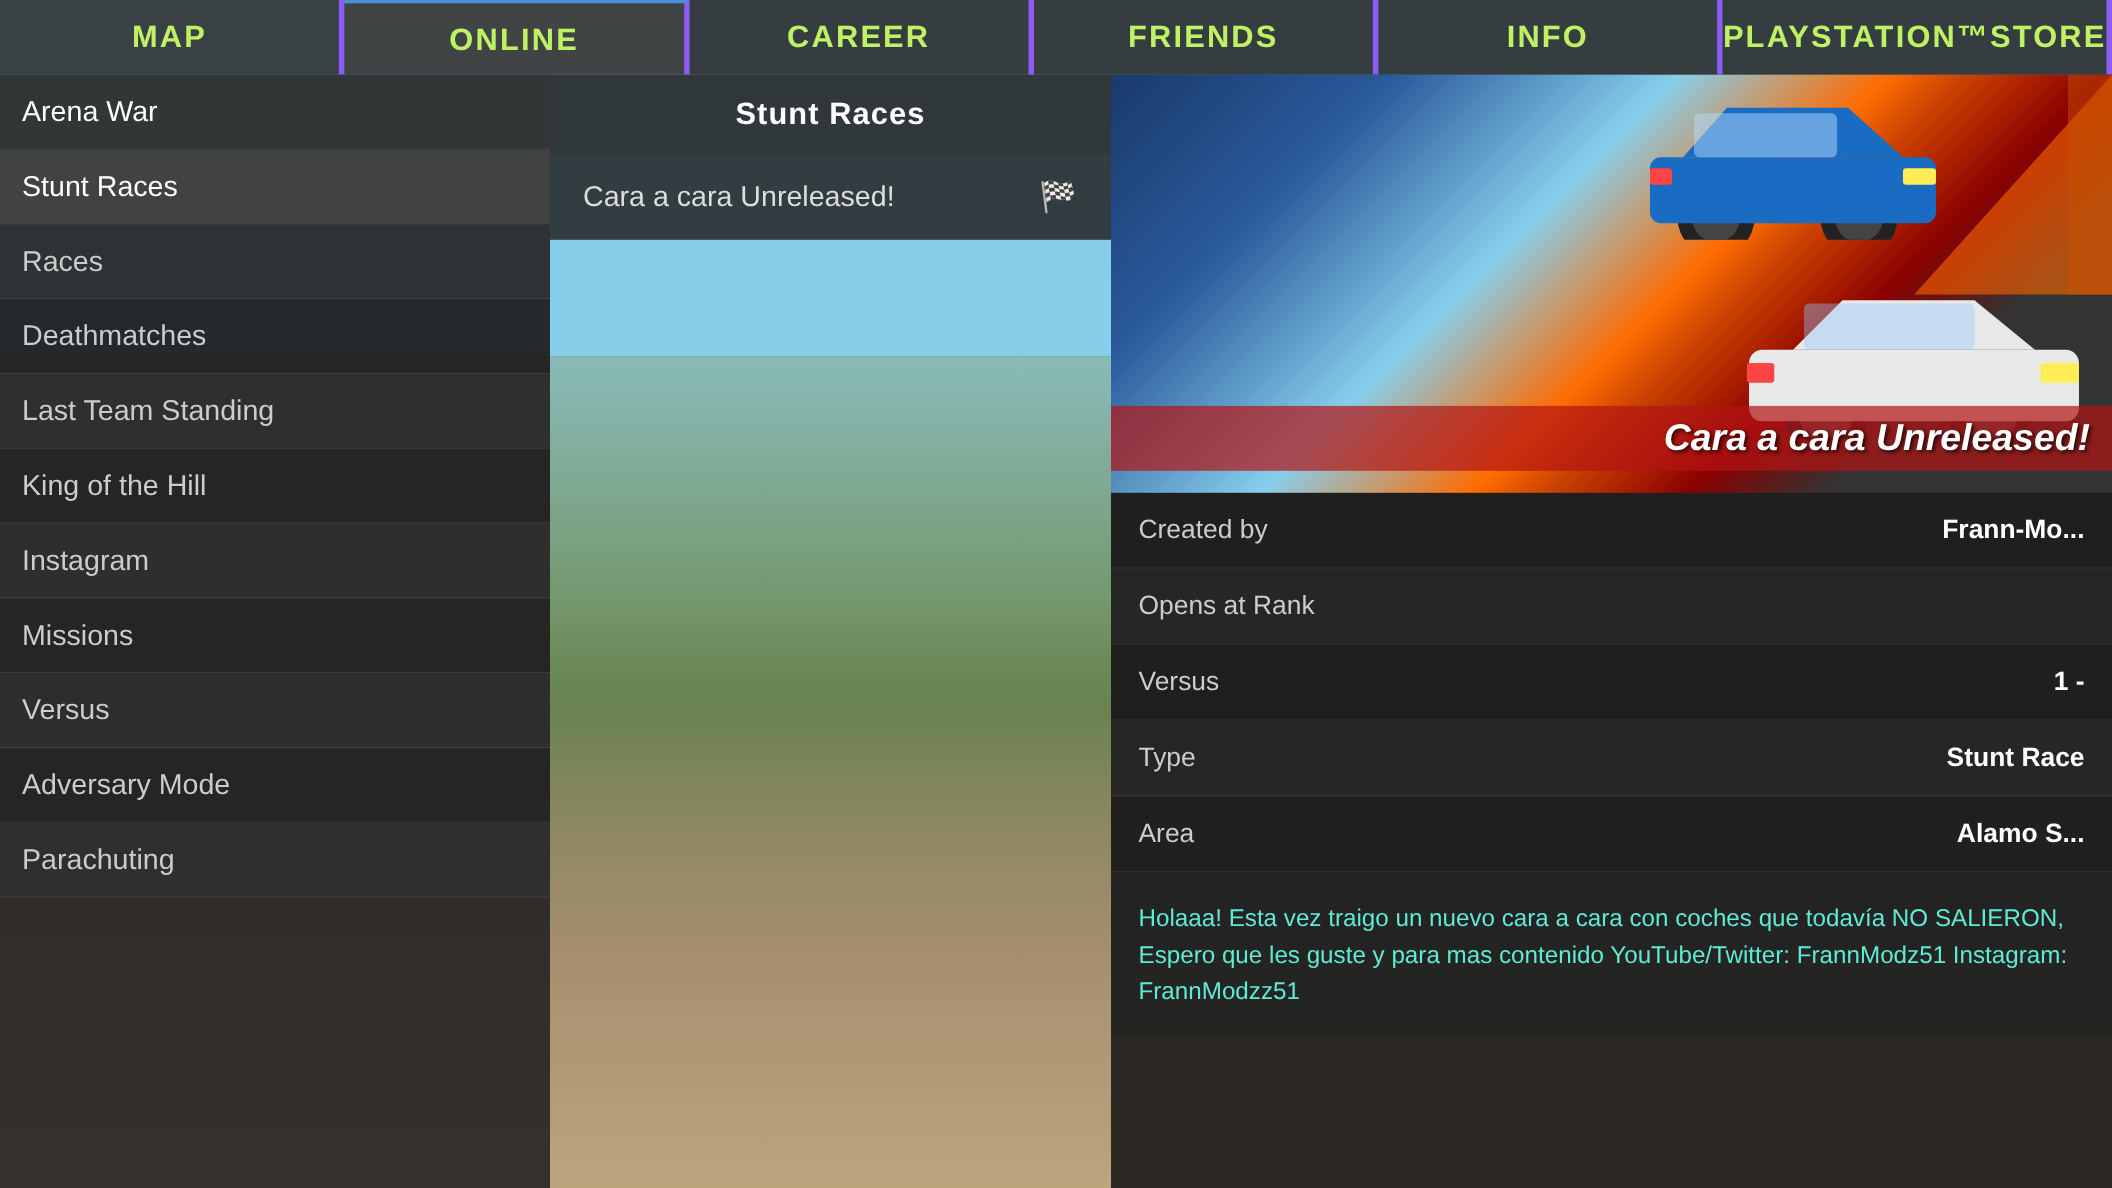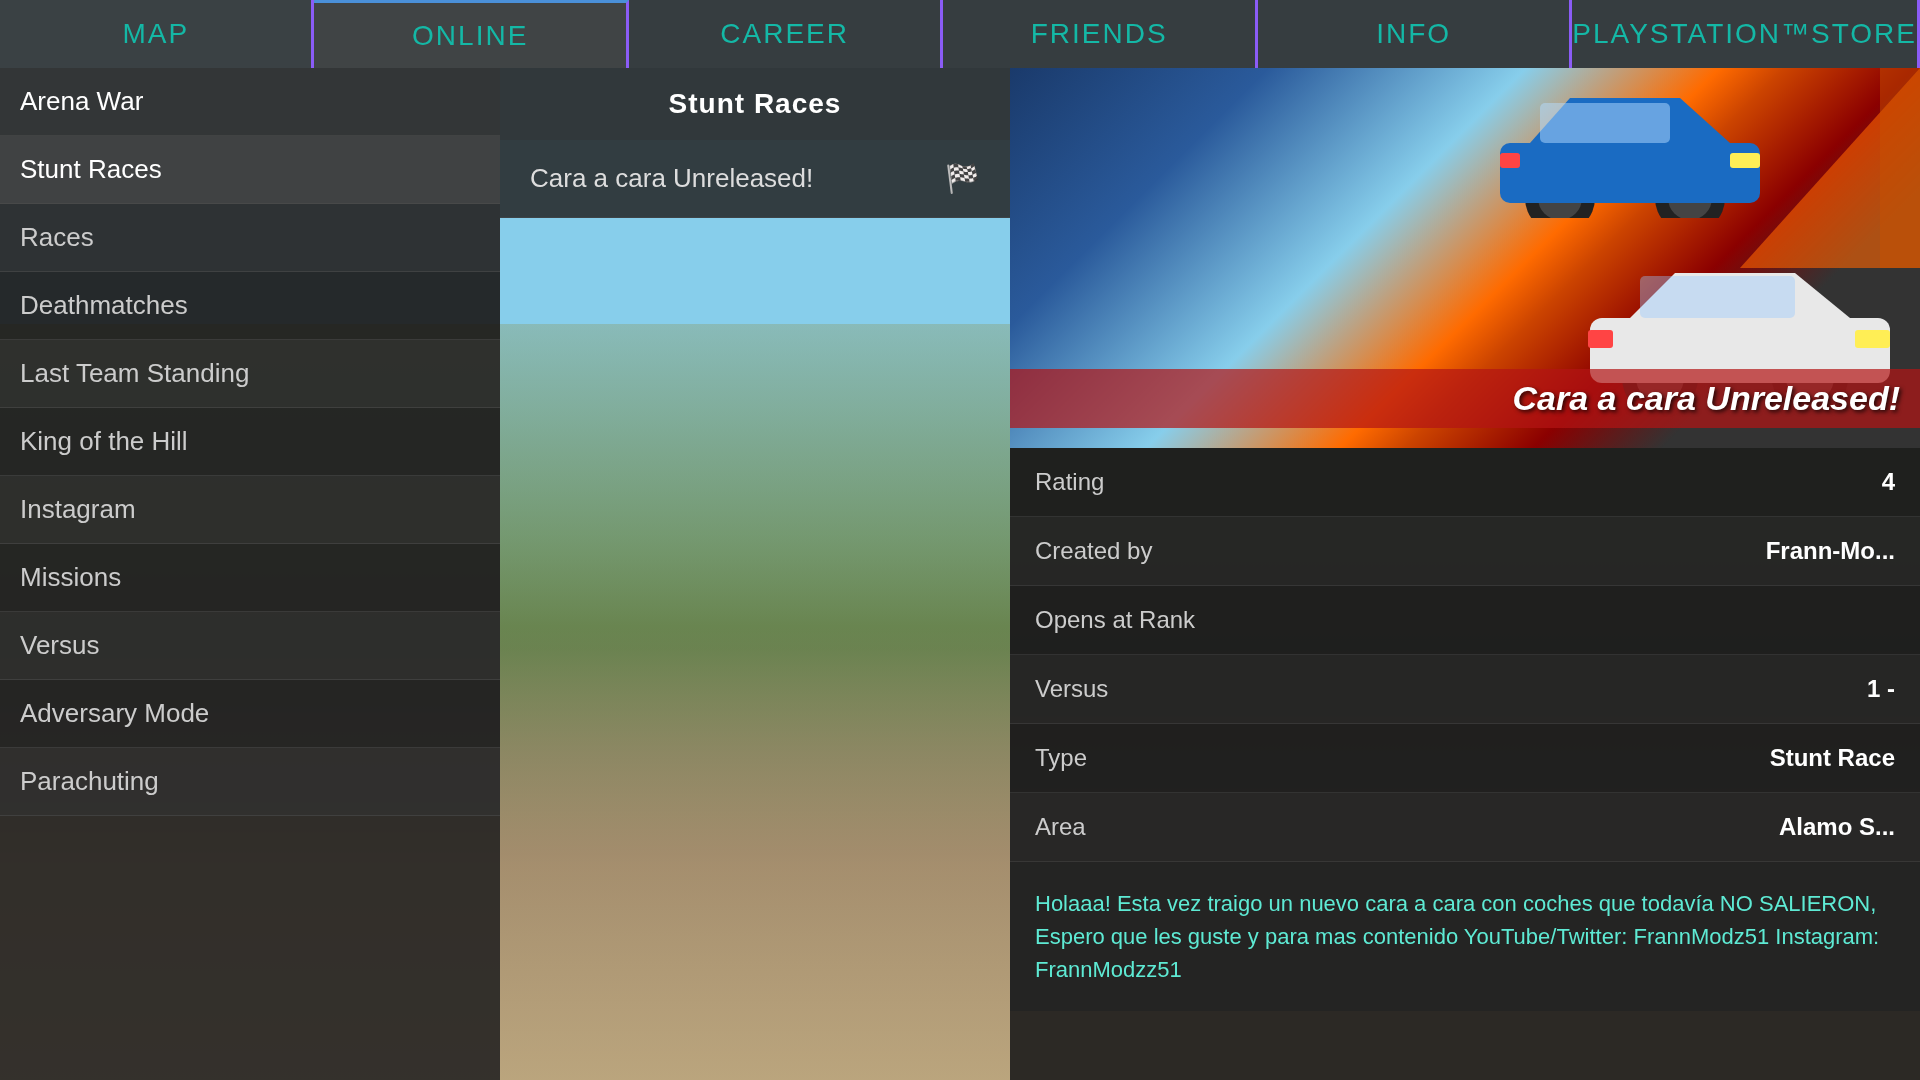--- a/index.html
+++ b/index.html
@@ -39,26 +39,26 @@
       height: 68px;
       background: transparent;
     }
 
     .nav-tab {
       flex: 1;
       display: flex;
       align-items: center;
       justify-content: center;
       background: rgba(40, 40, 40, 0.85);
-      color: #14b8a6;
+      color: #bef264;
       font-size: 28px;
-      font-weight: normal;
+      font-weight: bold;
       letter-spacing: 2px;
       cursor: pointer;
-      border-right: 3px solid #8b5cf6;
+      border-right: 5px solid #8b5cf6;
       text-transform: uppercase;
     }
 
     .nav-tab.map { background: rgba(50, 50, 50, 0.9); }
     .nav-tab.online { background: rgba(60, 60, 60, 0.95); border-top: 3px solid #4a90d9; }
     .nav-tab.career { background: rgba(45, 45, 45, 0.9); }
     .nav-tab.friends { background: rgba(45, 45, 45, 0.9); }
     .nav-tab.info { background: rgba(45, 45, 45, 0.9); }
     .nav-tab.store { background: rgba(45, 45, 45, 0.9); }
 
@@ -293,24 +293,20 @@
         <svg style="position:absolute;top:0;right:0;width:180px;height:200px;" viewBox="0 0 180 200">
           <polygon points="0,200 180,0 180,200" fill="rgba(255,100,0,0.6)"></polygon>
           <rect x="140" y="0" width="40" height="200" fill="rgba(200,80,0,0.5)"></rect>
         </svg>
 
         <div class="preview-title">Cara a cara Unreleased!</div>
       </div>
 
       <div class="info-panel">
         <div class="info-row">
-          <span class="info-label">Rating</span>
-          <span class="info-value">4</span>
-        </div>
-        <div class="info-row">
           <span class="info-label">Created by</span>
           <span class="info-value">Frann-Mo...</span>
         </div>
         <div class="info-row">
           <span class="info-label">Opens at Rank</span>
           <span class="info-value"></span>
         </div>
         <div class="info-row">
           <span class="info-label">Versus</span>
           <span class="info-value">1 -</span>

